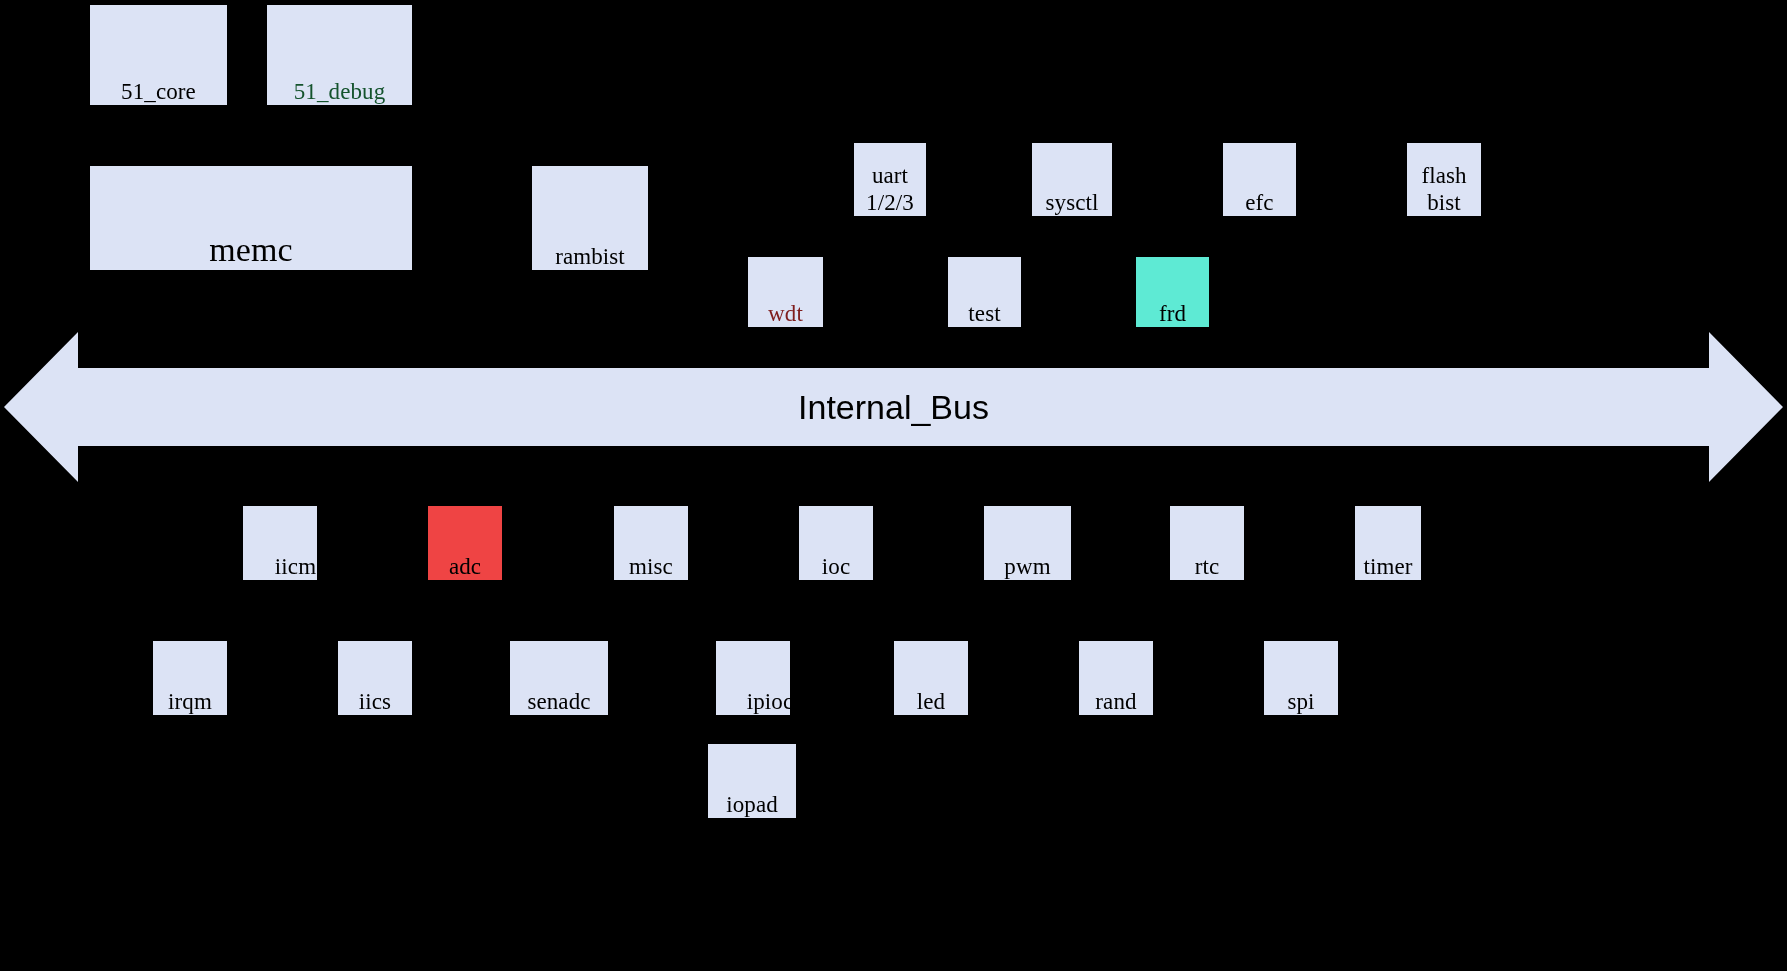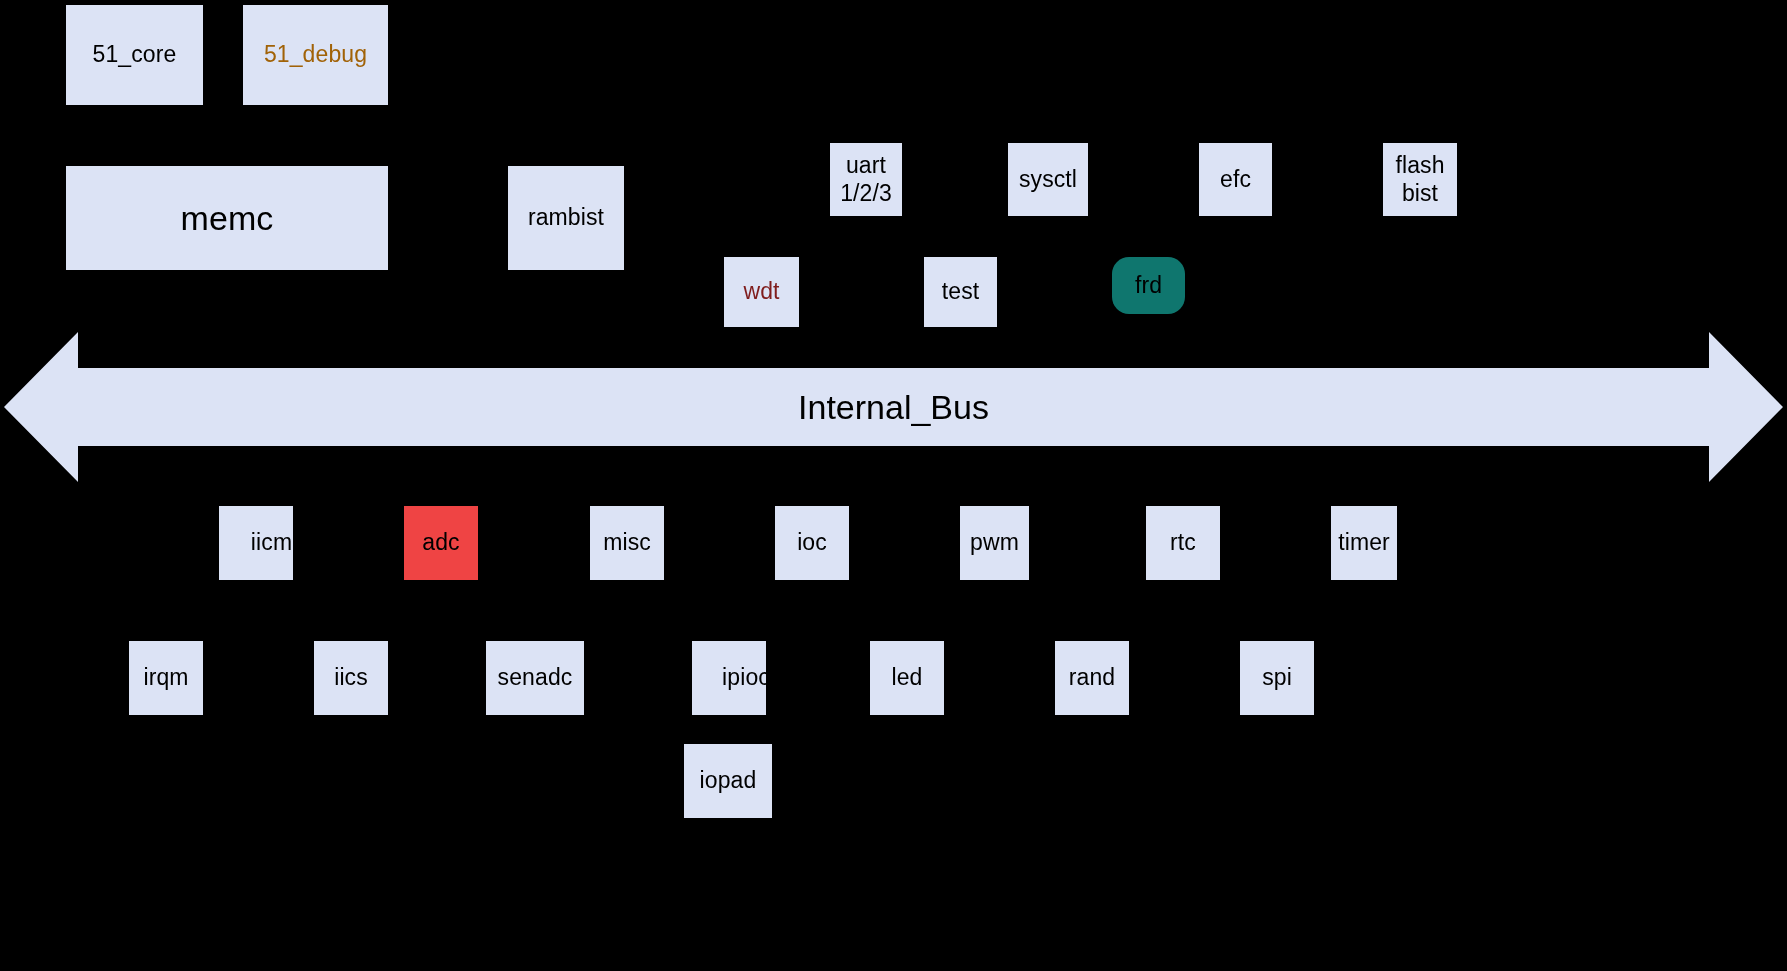--- a/index.html
+++ b/index.html
@@ -14,29 +14,30 @@
     height: 971px;
     background: #000000;
     overflow: hidden;
     font-family: "Liberation Sans", sans-serif;
   }
   .block {
     position: absolute;
     background: #dce3f5;
     color: #000000;
     display: flex;
-    align-items: center;
+    align-items: flex-end;
     justify-content: center;
     text-align: center;
-    font-family: Liberation Sans, sans-serif;
+    font-family: Liberation Serif, serif;
     font-size: 23px;
     line-height: 1.18;
     box-sizing: border-box;
     white-space: pre-line;
     letter-spacing: 0.1px;
+    margin-left: 24px;
   }
   .block.big {
     font-size: 34px;
   }
   .bus-wrap {
     position: absolute;
     display: block;
   }
   .bus-svg {
     display: block;
@@ -62,37 +63,37 @@
 <div id="canvas" style="background: rgb(0, 0, 0);">
 
   <div class="bus-wrap" id="bus-wrap" style="left: 4px; top: 332px; width: 1779px; height: 150px;">
     <svg class="bus-svg" id="bus-svg" width="1779" height="150" viewBox="0 0 1779 150" preserveAspectRatio="none">
       <polygon id="bus-poly" fill="#dce3f5" points="0,75 74,0 74,36 1705,36 1705,0 1779,75 1705,150 1705,114 74,114 74,150"></polygon>
     </svg>
     <div class="bus-label">Internal_Bus</div>
   </div>
 
 <div class="block" style="left: 66px; top: 5px; width: 137px; height: 100px; background: rgb(220, 227, 245); color: rgb(0, 0, 0);"><span>51_core</span></div>
-    <div class="block" style="left: 243px; top: 5px; width: 145px; height: 100px; background: rgb(220, 227, 245); color: #a16207;"><span>51_debug</span></div>
+    <div class="block" style="left: 243px; top: 5px; width: 145px; height: 100px; background: rgb(220, 227, 245); color: #14532d;"><span>51_debug</span></div>
     <div class="block" style="left: 508px; top: 166px; width: 116px; height: 104px; background: rgb(220, 227, 245); color: rgb(0, 0, 0);"><span>rambist</span></div>
     <div class="block big" style="left: 66px; top: 166px; width: 322px; height: 104px; background: rgb(220, 227, 245); color: rgb(0, 0, 0);"><span>memc</span></div>
     <div class="block" style="left: 830px; top: 143px; width: 72px; height: 73px; background: rgb(220, 227, 245); color: rgb(0, 0, 0);"><span>uart
 1/2/3</span></div>
     <div class="block" style="left: 1008px; top: 143px; width: 80px; height: 73px; background: rgb(220, 227, 245); color: rgb(0, 0, 0);"><span>sysctl</span></div>
     <div class="block" style="left: 1199px; top: 143px; width: 73px; height: 73px; background: rgb(220, 227, 245); color: rgb(0, 0, 0);"><span>efc</span></div>
     <div class="block" style="left: 1383px; top: 143px; width: 74px; height: 73px; background: rgb(220, 227, 245); color: rgb(0, 0, 0);"><span>flash
 bist</span></div>
     <div class="block" style="left: 724px; top: 257px; width: 75px; height: 70px; background: rgb(220, 227, 245); color: #7f1d1d;"><span>wdt</span></div>
     <div class="block" style="left: 924px; top: 257px; width: 73px; height: 70px; background: rgb(220, 227, 245); color: rgb(0, 0, 0);"><span>test</span></div>
-    <div class="block" style="left: 1112px; top: 257px; width: 73px; height: 57px; background: #0f766e; color: rgb(0, 0, 0); border-radius: 17px;"><span>frd</span></div>
+    <div class="block" style="left: 1112px; top: 257px; width: 73px; height: 70px; background: #5eead4; color: rgb(0, 0, 0);"><span>frd</span></div>
     <div class="block" style="left: 219px; top: 506px; width: 74px; height: 74px; background: rgb(220, 227, 245); color: rgb(0, 0, 0); padding-left: 31px;"><span>iicm</span></div>
     <div class="block" style="left: 404px; top: 506px; width: 74px; height: 74px; background: #ef4444; color: rgb(0, 0, 0);"><span>adc</span></div>
     <div class="block" style="left: 590px; top: 506px; width: 74px; height: 74px; background: rgb(220, 227, 245); color: rgb(0, 0, 0);"><span>misc</span></div>
     <div class="block" style="left: 775px; top: 506px; width: 74px; height: 74px; background: rgb(220, 227, 245); color: rgb(0, 0, 0);"><span>ioc</span></div>
-    <div class="block" style="left: 960px; top: 506px; width: 69px; height: 74px; background: rgb(220, 227, 245); color: rgb(0, 0, 0);"><span>pwm</span></div>
+    <div class="block" style="left: 960px; top: 506px; width: 87px; height: 74px; background: rgb(220, 227, 245); color: rgb(0, 0, 0);"><span>pwm</span></div>
     <div class="block" style="left: 1146px; top: 506px; width: 74px; height: 74px; background: rgb(220, 227, 245); color: rgb(0, 0, 0);"><span>rtc</span></div>
     <div class="block" style="left: 1331px; top: 506px; width: 66px; height: 74px; background: rgb(220, 227, 245); color: rgb(0, 0, 0);"><span>timer</span></div>
     <div class="block" style="left: 129px; top: 641px; width: 74px; height: 74px; background: rgb(220, 227, 245); color: rgb(0, 0, 0);"><span>irqm</span></div>
     <div class="block" style="left: 314px; top: 641px; width: 74px; height: 74px; background: rgb(220, 227, 245); color: #000000;"><span>iics</span></div>
     <div class="block" style="left: 486px; top: 641px; width: 98px; height: 74px; background: rgb(220, 227, 245); color: rgb(0, 0, 0);"><span>senadc</span></div>
     <div class="block" style="left: 692px; top: 641px; width: 74px; height: 74px; background: rgb(220, 227, 245); color: rgb(0, 0, 0); padding-left: 34px;"><span>ipioc</span></div>
     <div class="block" style="left: 870px; top: 641px; width: 74px; height: 74px; background: rgb(220, 227, 245); color: rgb(0, 0, 0);"><span>led</span></div>
     <div class="block" style="left: 1055px; top: 641px; width: 74px; height: 74px; background: rgb(220, 227, 245); color: rgb(0, 0, 0);"><span>rand</span></div>
     <div class="block" style="left: 1240px; top: 641px; width: 74px; height: 74px; background: rgb(220, 227, 245); color: rgb(0, 0, 0);"><span>spi</span></div>
     <div class="block" style="left: 684px; top: 744px; width: 88px; height: 74px; background: rgb(220, 227, 245); color: rgb(0, 0, 0);"><span>iopad</span></div>

